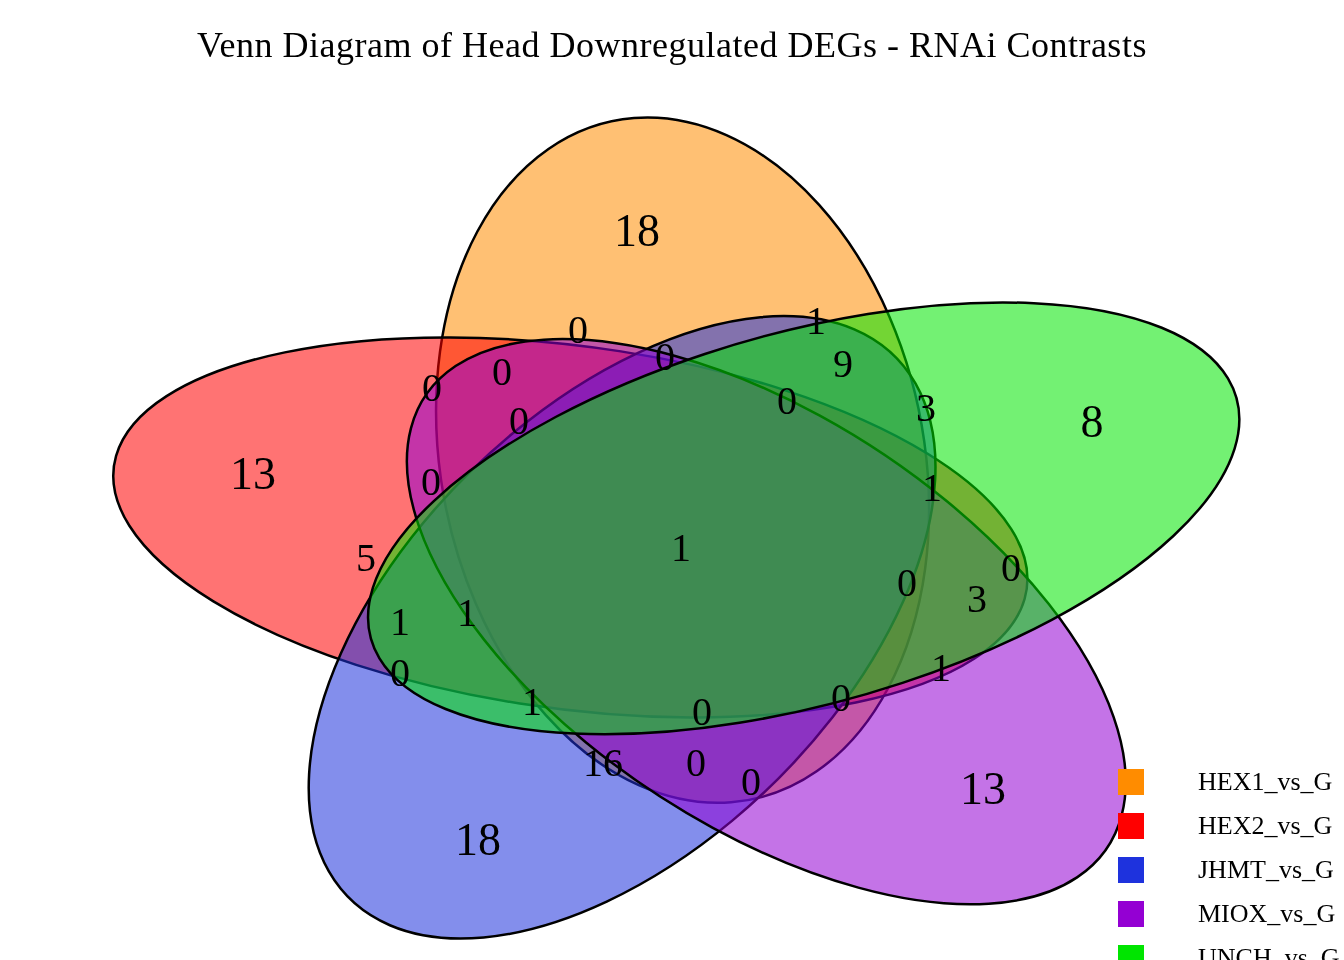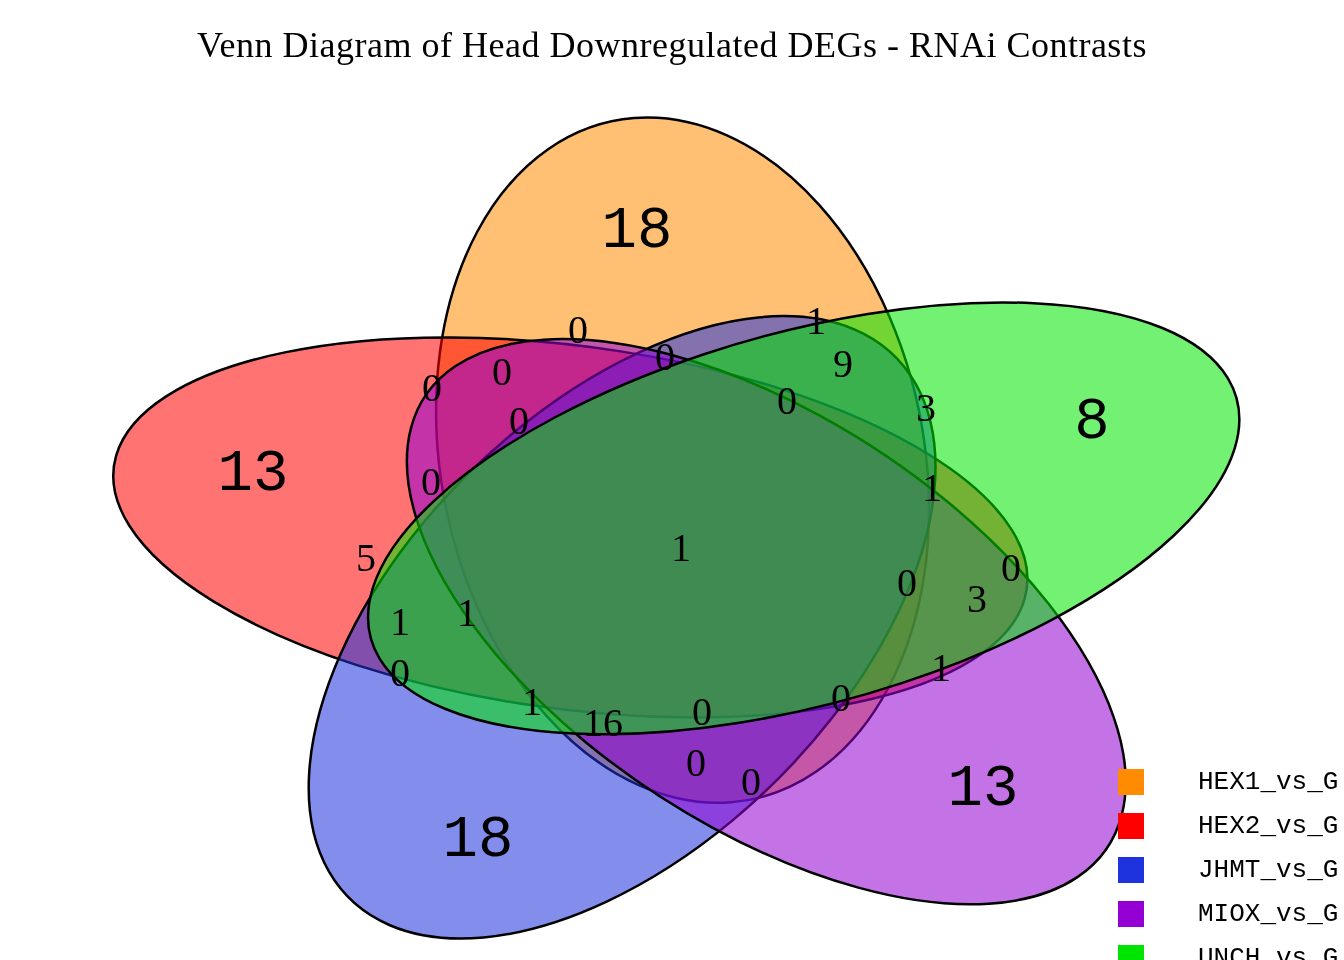--- a/index.html
+++ b/index.html
@@ -22,36 +22,36 @@
   #venn-svg { position: absolute; left: 0; top: 0; }
   #region-labels { position: absolute; inset: 0; pointer-events: none; }
   .region-label {
     position: absolute;
     transform: translate(-50%, -50%);
     font-size: 40px;
     line-height: 1;
     color: #000;
     white-space: nowrap;
   }
-  .region-label.emph { font-size: 59px; font-family: Liberation Mono, monospace; }
+  .region-label.emph { font-size: 46px; }
   .legend {
     position: absolute;
     left: 1118px; top: 748px;
     display: flex;
     flex-direction: column;
   }
   .legend-row { display: flex; align-items: center; height: 44px; }
   .legend-swatch {
     width: 26px; height: 26px;
     display: inline-block;
     margin-right: 54px;
     flex: 0 0 auto;
   }
   .legend-label {
-    font-family: Liberation Mono, monospace;
+    font-family: Liberation Serif, serif;
     font-size: 26px;
     color: #000;
     white-space: nowrap;
   }
 </style>
 </head>
 <body>
 
 <div class="figure-root">
 
@@ -89,21 +89,21 @@
       <div class="region-label" style="left: 1011px; top: 556px;">0</div>
       <div class="region-label" style="left: 907px; top: 571px;">0</div>
       <div class="region-label" style="left: 977px; top: 587px;">3</div>
       <div class="region-label" style="left: 400px; top: 610px;">1</div>
       <div class="region-label" style="left: 467px; top: 601px;">1</div>
       <div class="region-label" style="left: 400px; top: 661px;">0</div>
       <div class="region-label" style="left: 941px; top: 656px;">1</div>
       <div class="region-label" style="left: 532px; top: 690px;">1</div>
       <div class="region-label" style="left: 702px; top: 700px;">0</div>
       <div class="region-label" style="left: 841px; top: 686px;">0</div>
-      <div class="region-label" style="left: 603px; top: 711px;">16</div>
+      <div class="region-label" style="left: 603px; top: 751px;">16</div>
       <div class="region-label" style="left: 696px; top: 751px;">0</div>
       <div class="region-label" style="left: 751px; top: 770px;">0</div>
     </div>
 
   <div id="legend" class="legend">
       <div class="legend-row">
         <span class="legend-swatch" style="background: rgb(255, 140, 0);"></span>
         <span class="legend-label">HEX1_vs_G</span>
       </div>
       <div class="legend-row">

